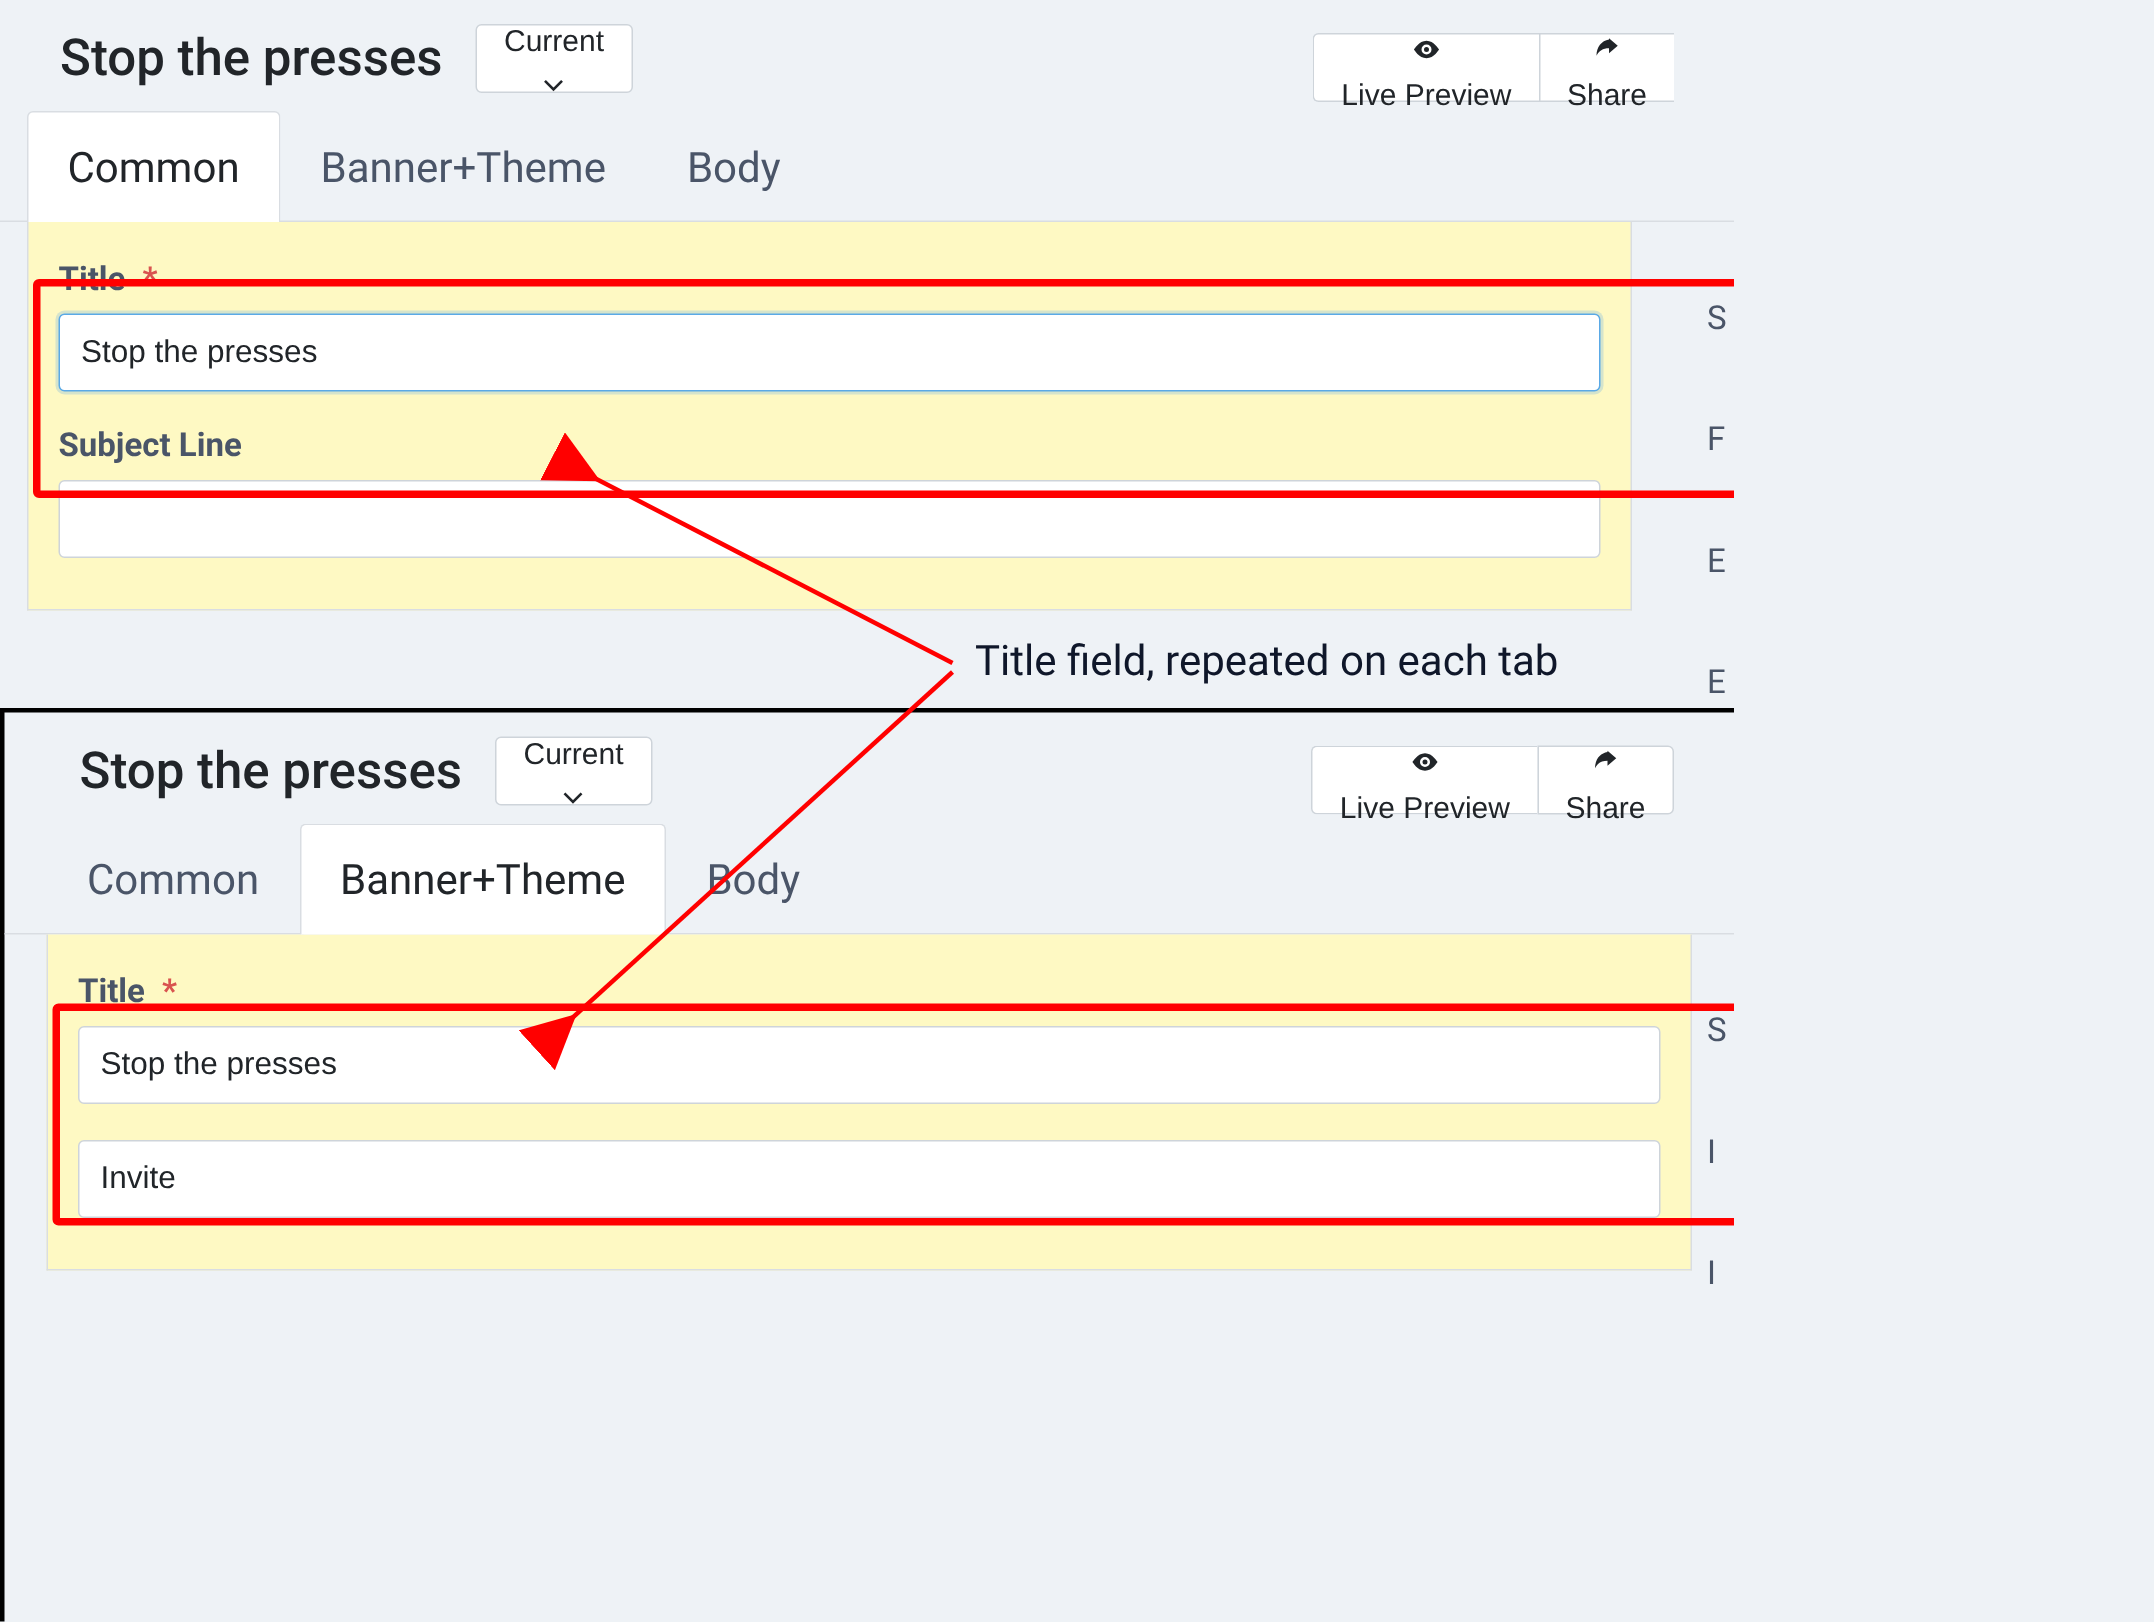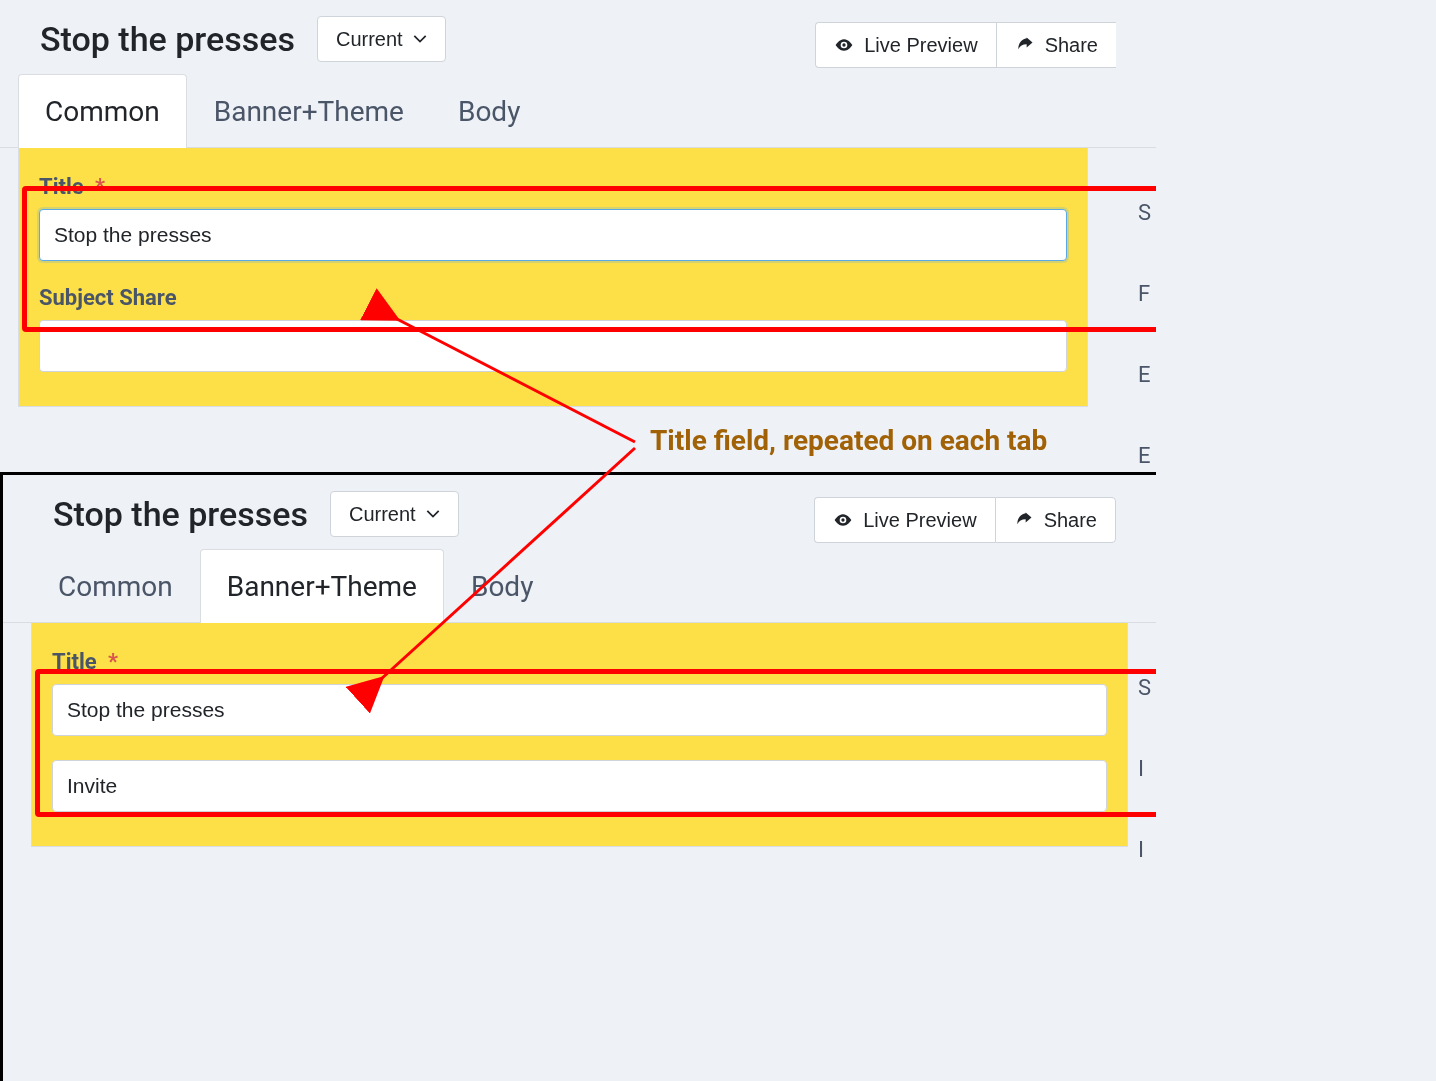--- a/index.html
+++ b/index.html
@@ -39,20 +39,21 @@
     border-radius: 4px;
     height: 46px;
     display: inline-flex;
     align-items: center;
     padding: 0 18px;
     font-size: 20px;
     color: #212529;
     cursor: pointer;
     gap: 10px;
     white-space: nowrap;
+    flex-direction: column;
   }
   .spacer { flex: 1; }
   .actions { display: flex; gap: 0; }
   .actions .action-btn { border-radius: 0; border-right-width: 0; margin-top: 12px; }
   .actions .action-btn:first-child { border-top-left-radius: 4px; border-bottom-left-radius: 4px; }
   .actions .action-btn:last-child { border-right-width: 1px; border-top-right-radius: 4px; border-bottom-right-radius: 4px; }
   .panel1 .actions .action-btn:last-child { border-top-right-radius: 0; border-bottom-right-radius: 0; border-right-width:0;}
   .icon svg { width: 20px; height: 20px; display: block; fill: #212529; }
   .chev svg { width: 14px; height: 14px; }
 
@@ -78,21 +79,21 @@
   }
   .tab.active {
     background: #fff;
     color: #212529;
     border-color: #d9dde2;
     border-top-left-radius: 4px;
     border-top-right-radius: 4px;
   }
 
   .form-area {
-    background: #fde047;
+    background: #fef9c3;
     margin: 0 18px;
     border: 1px solid #d9dde2;
     border-top: none;
     padding: 26px 20px 10px;
   }
   .panel2 .form-area { margin: 0 28px; }
   .panel1 .form-area { margin-right: 68px; }
 
   .form-group { margin-bottom: 24px; }
   .form-label {
@@ -129,22 +130,22 @@
 
   .annotation-wrap {
     position: absolute;
     left: 0; top: 0; right: 0; bottom: 0;
     pointer-events: none;
     z-index: 10;
   }
   .annotation-text {
     position: absolute;
     font-size: 28px;
-    font-weight: 700;
-    color: #a16207;
+    font-weight: 400;
+    color: #0f172a;
     white-space: nowrap;
   }
   svg.arrows {
     position: absolute;
     left: 0; top: 0;
     overflow: visible;
   }
 
   .side-letters {
     position: absolute;
@@ -206,21 +207,21 @@
 
     <div class="form-area">
       <div class="form-group">
         <label class="form-label">
           <span>Title</span>
           <span class="req">*</span>
         </label>
         <input class="form-input focused" type="text" value="Stop the presses" style="">
       </div>
       <div class="form-group">
-        <label class="form-label">Subject Share</label>
+        <label class="form-label">Subject Line</label>
         <input class="form-input" type="text" value="" style="">
       </div>
     </div>
 
     <div class="redbox" style="left:22px; top:186px; width:1178px; height:146px;"></div>
 
     <div class="side-letters" style="top:200px;">
       <span>S</span>
       <span>F</span>
       <span>E</span>

